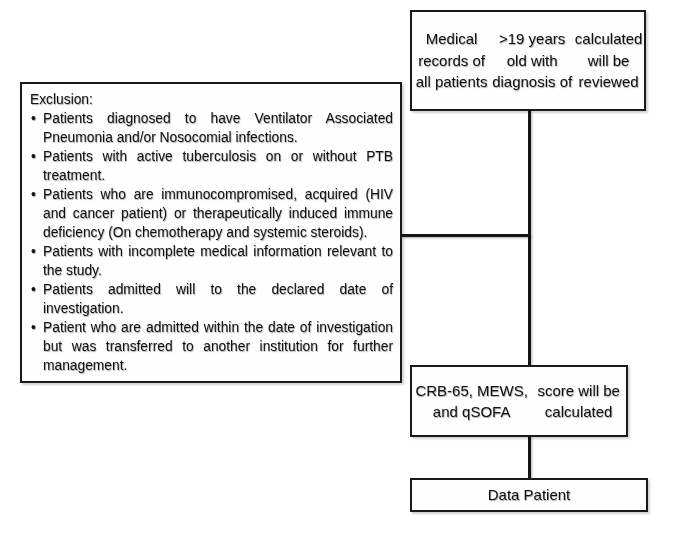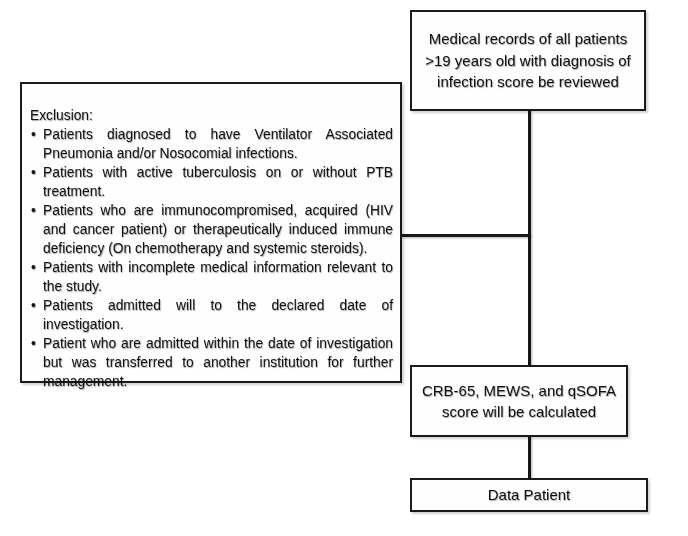--- a/index.html
+++ b/index.html
@@ -19,21 +19,21 @@
   .flow-box {
     position: absolute;
     background: #fefefe;
     border: 2.5px solid #1a1a1a;
     box-sizing: border-box;
     box-shadow: 2px 2px 2px rgba(0,0,0,0.18);
     z-index: 2;
   }
   .center-text {
     display: flex;
-    flex-direction: column;
+    flex-direction: row;
     justify-content: center;
     align-items: center;
     text-align: center;
   }
   .center-text span {
     display: block;
     text-shadow: 0.7px 0.7px 1px rgba(0,0,0,0.35);
   }
   .top-box {
     left: 410px; top: 10px;
@@ -57,21 +57,20 @@
     left: 20px; top: 82px;
     width: 382px; height: 301px;
     padding: 6px 7px 6px 6px;
     font-size: 13.8px;
     line-height: 19px;
   }
   .exclusion-heading {
     display: block;
     margin-left: 2px;
     text-shadow: 0.7px 0.7px 1px rgba(0,0,0,0.35);
-    margin-top: 16px;
   }
   .bullet-item {
     position: relative;
     padding-left: 15px;
     text-align: justify;
     text-shadow: 0.7px 0.7px 1px rgba(0,0,0,0.35);
   }
   .bullet-glyph {
     position: absolute;
     left: 3px;
@@ -92,21 +91,21 @@
 
 <div class="canvas">
 
   <div class="connector vline-1"></div>
   <div class="connector vline-2"></div>
   <div class="connector hline"></div>
 
   <div class="flow-box top-box center-text">
     <span>Medical records of all patients</span>
     <span>&gt;19 years old with diagnosis of</span>
-    <span>infection score be reviewed</span>
+    <span>calculated will be reviewed</span>
   </div>
 
   <div class="flow-box exclusion-box">
     <span class="exclusion-heading">Exclusion:</span>
     <div class="bullet-item">
       <span class="bullet-glyph">•</span>
       <span>Patients diagnosed to have Ventilator Associated Pneumonia and/or Nosocomial infections.</span>
     </div>
     <div class="bullet-item">
       <span class="bullet-glyph">•</span>

